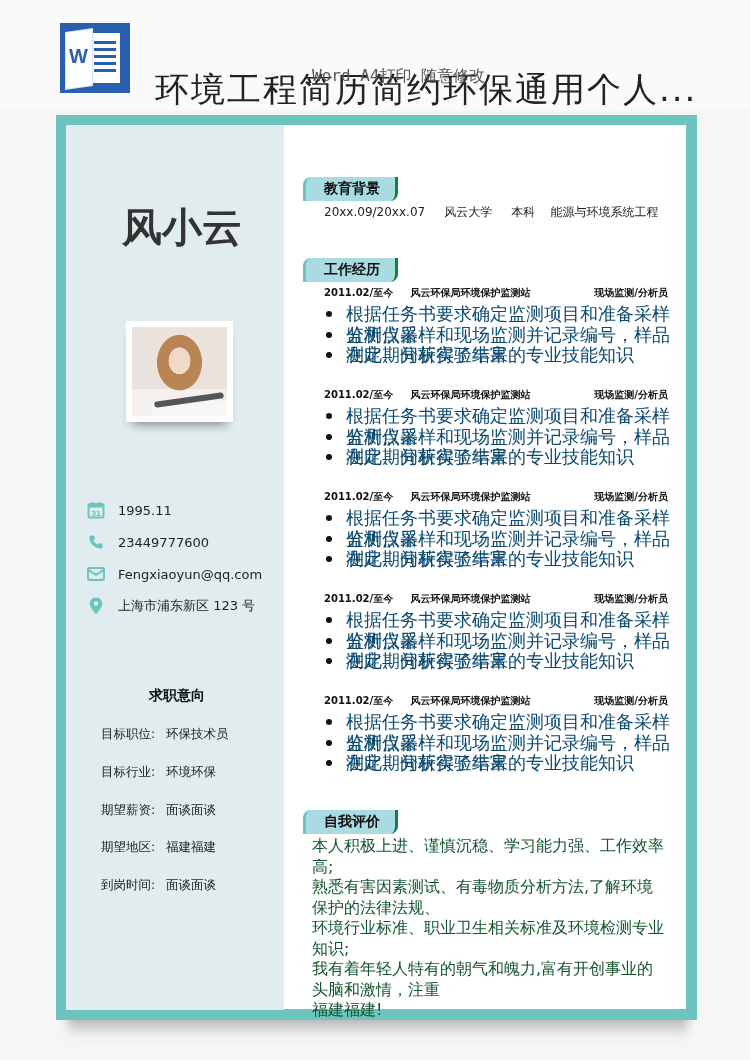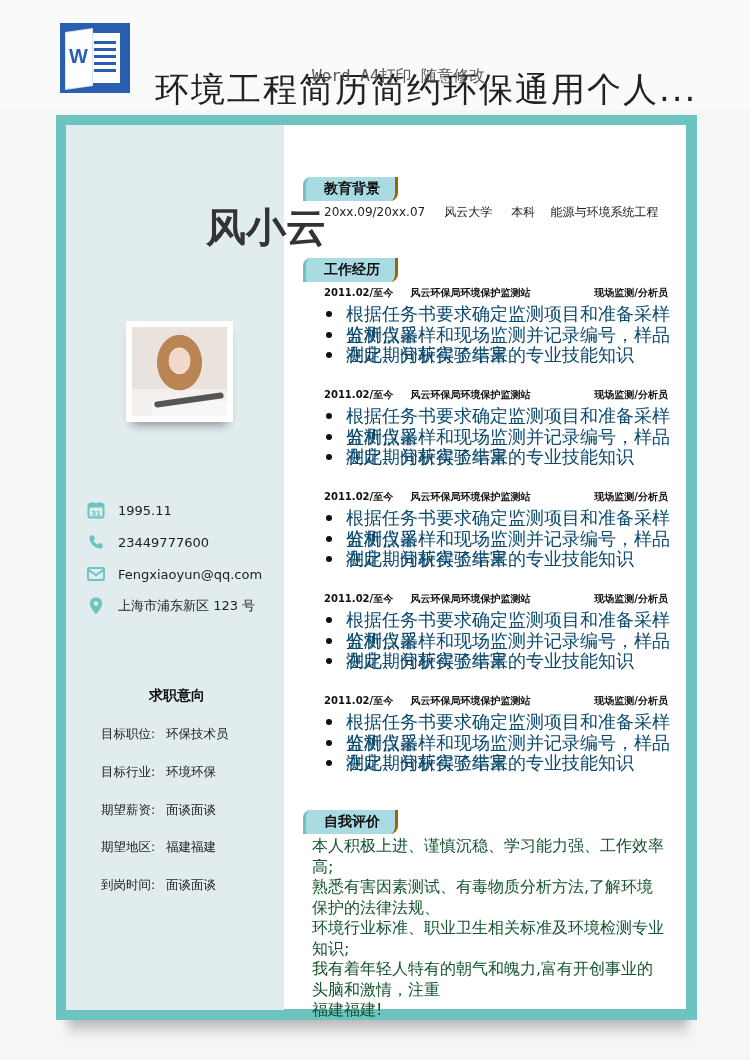--- a/index.html
+++ b/index.html
@@ -18,41 +18,41 @@
   .word-icon .w { position:absolute; left:9px; top:22px; font:bold 20px "Liberation Sans", sans-serif; color:#2a5fb0; }
   .hdr-title { position:absolute; left:155px; top:24px; font-size:34px; color:#222; letter-spacing:2px; white-space:nowrap; font-family:"DejaVu Sans", sans-serif;margin-top:43px; }
   .hdr-sub { position:absolute; left:312px; top:66px; font-size:16px; color:#555; font-family:"DejaVu Sans Mono", monospace; }
 
   
   .shadow { position:absolute; left:68px; top:1010px; width:620px; height:28px; background:linear-gradient(#9a9a9a,#f6f6f6); filter:blur(5px); }
   .frame { position:absolute; left:56px; top:115px; width:641px; height:905px; background:#6cc3bf; }
   .left { position:absolute; left:66px; top:125px; width:218px; height:885px; background:#e1ecee; }
   .right { position:absolute; left:284px; top:125px; width:402px; height:884px; background:#fff; }
 
-  .name { position:absolute; left:66px; top:200px; width:232px; text-align:right; font-size:40px; font-weight:bold; color:#333;padding-left:28px; }
+  .name { position:absolute; left:66px; top:200px; width:232px; text-align:center; font-size:40px; font-weight:bold; color:#333; }
   .photo { position:absolute; left:126px; top:321px; width:107px; height:101px; background:#fff; box-shadow:0 8px 10px -6px rgba(0,0,0,.45); }
   .photo .img { position:absolute; left:6px; top:6px; width:95px; height:89px;
     background:
       radial-gradient(ellipse 18px 22px at 50% 38%, #f2d8c8 60%, transparent 62%),
       radial-gradient(ellipse 34px 42px at 50% 40%, #b98555 65%, transparent 67%),
       linear-gradient(#eae3dd 70%, #f4f0ee 70%);
   }
   .photo .img .collar { position:absolute; left:22px; top:70px; width:70px; height:6px; background:#555; border-radius:3px; transform:rotate(-8deg); }
   .photo .img .shirt { position:absolute; left:20px; top:74px; width:75px; height:15px; background:#f7f7f7; }
 
   .contact { position:absolute; left:86px; font-size:13px; color:#222; height:20px; display:flex; align-items:center; }
   .contact .ic { width:20px; height:20px; display:inline-flex; align-items:center; justify-content:center; margin-right:12px; }
   .contact svg { display:block; }
 
   .intent-title { position:absolute; left:66px; top:687px; width:222px; text-align:center; font-size:14px; font-weight:bold; color:#111; }
   .intent-row { position:absolute; left:101px; font-size:12.5px; color:#222; white-space:nowrap; }
   .intent-row .lbl { display:inline-block; width:65px; }
 
   
-  .sec-tab { position:absolute; left:303px; width:95px; height:24px; background:#a9dbe3; border-left:3px solid #6cc3bf; border-right:3px solid #a16207; border-radius:8px 0 8px 0; box-sizing:border-box; }
+  .sec-tab { position:absolute; left:303px; width:95px; height:24px; background:#a9dbe3; border-left:3px solid #6cc3bf; border-right:3px solid #15803d; border-radius:8px 0 8px 0; box-sizing:border-box; }
   .sec-tab span { position:absolute; left:18px; top:3px; font-size:14px; font-weight:bold; color:#111; }
   .edu { position:absolute; left:324px; top:204px; font-size:12px; color:#222; white-space:pre; }
 
   .job { position:absolute; left:324px; width:350px; }
   .job .head { font-size:10px; font-weight:bold; color:#111; white-space:pre; height:18px; position:relative; }
   .job .head .role { position:absolute; right:6px; top:0; }
   .job .item { position:relative; font-size:18px; color:#0c4a6e; height:20.5px; line-height:20.5px; padding-left:22px; }
   .job .item::before { content:""; position:absolute; left:2px; top:7px; width:6px; height:6px; border-radius:50%; background:#111; }
 
   .eval { position:absolute; left:312px; top:836px; width:352px; font-size:16px; line-height:20.5px; color:#14532d; }

